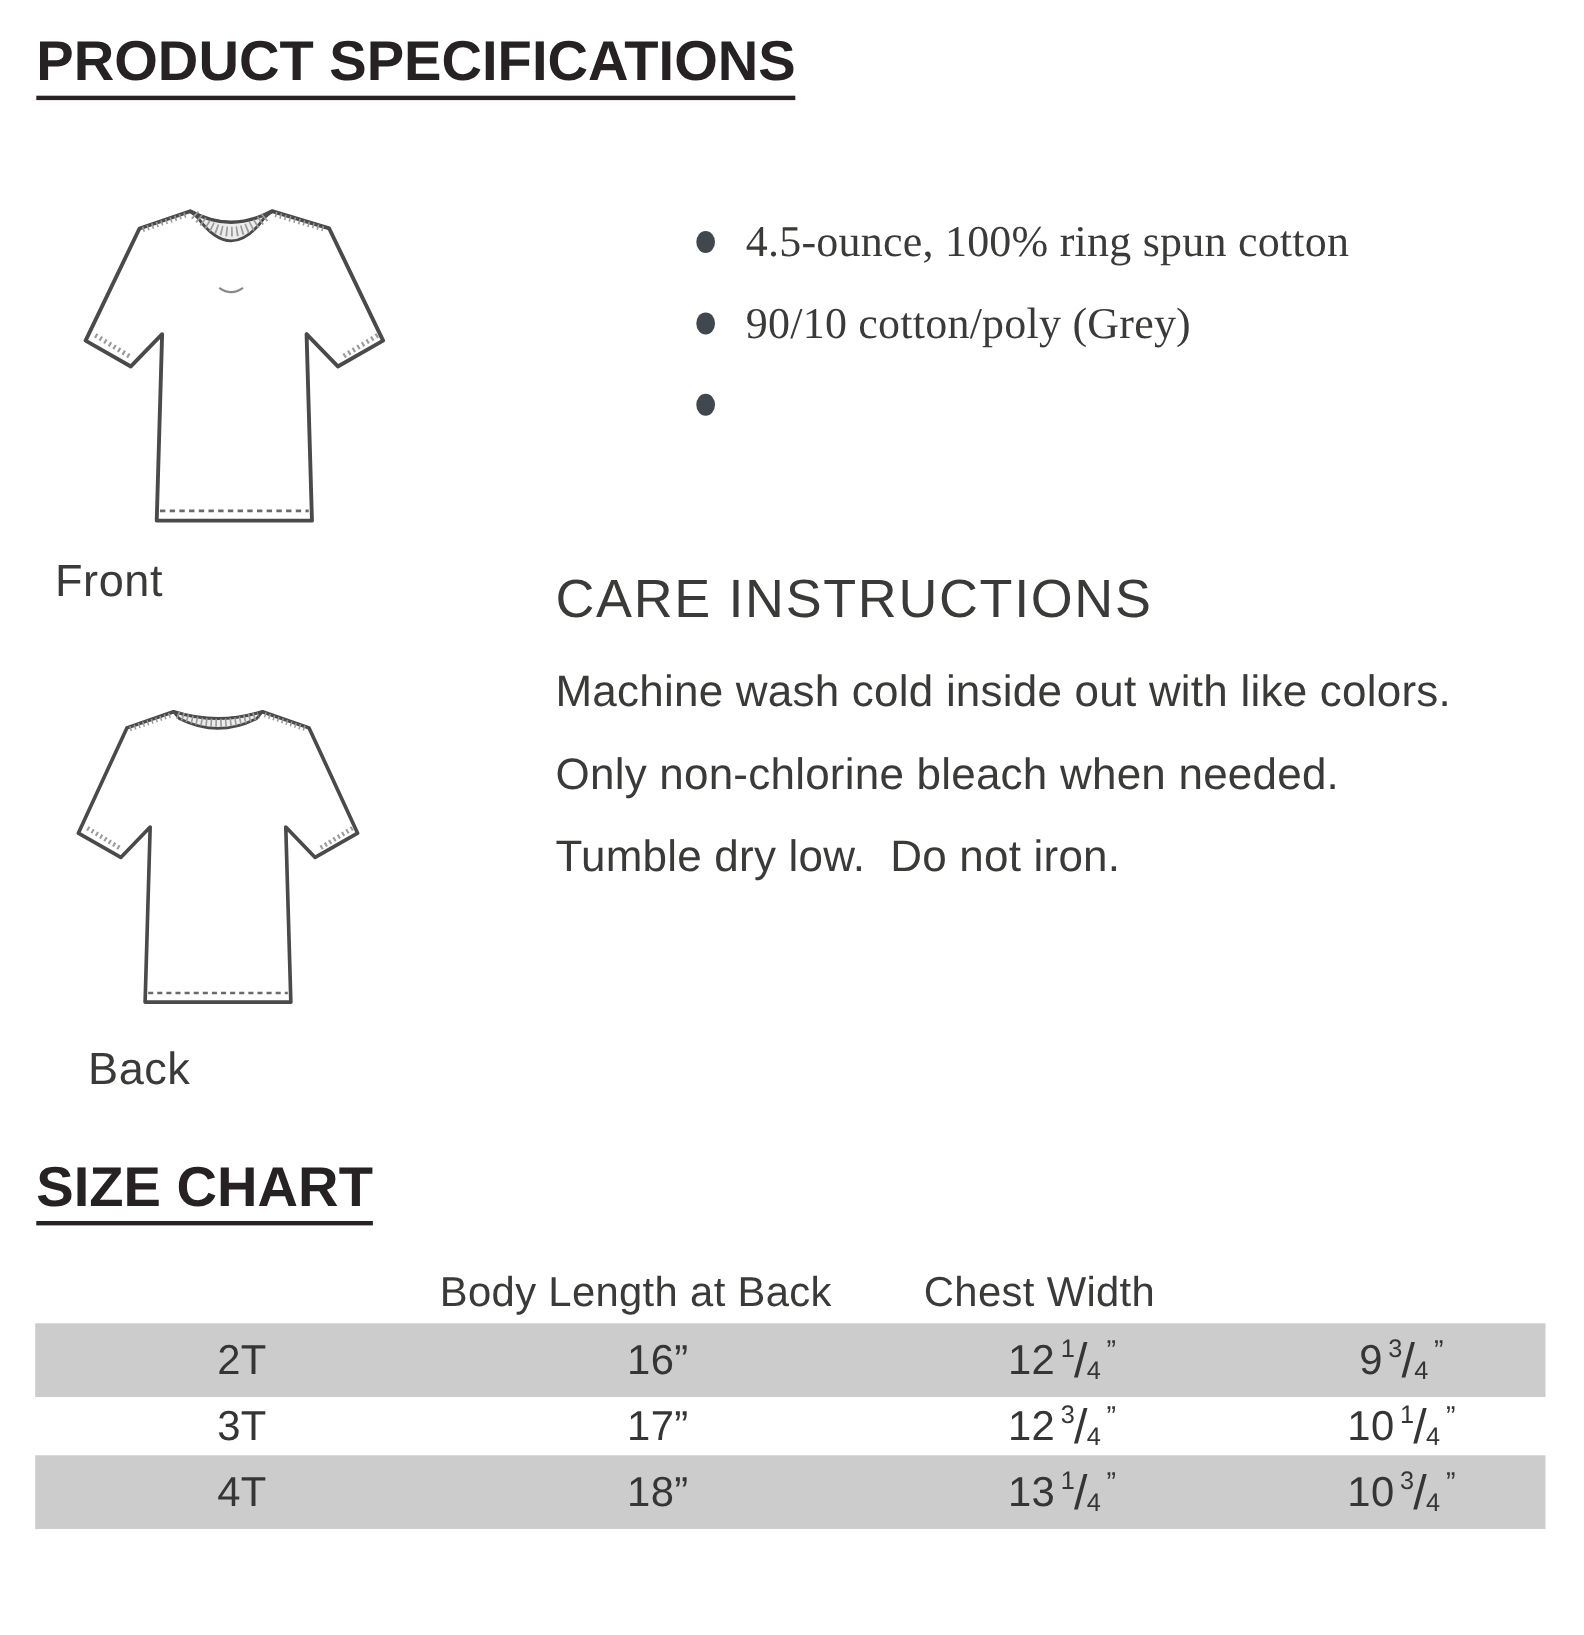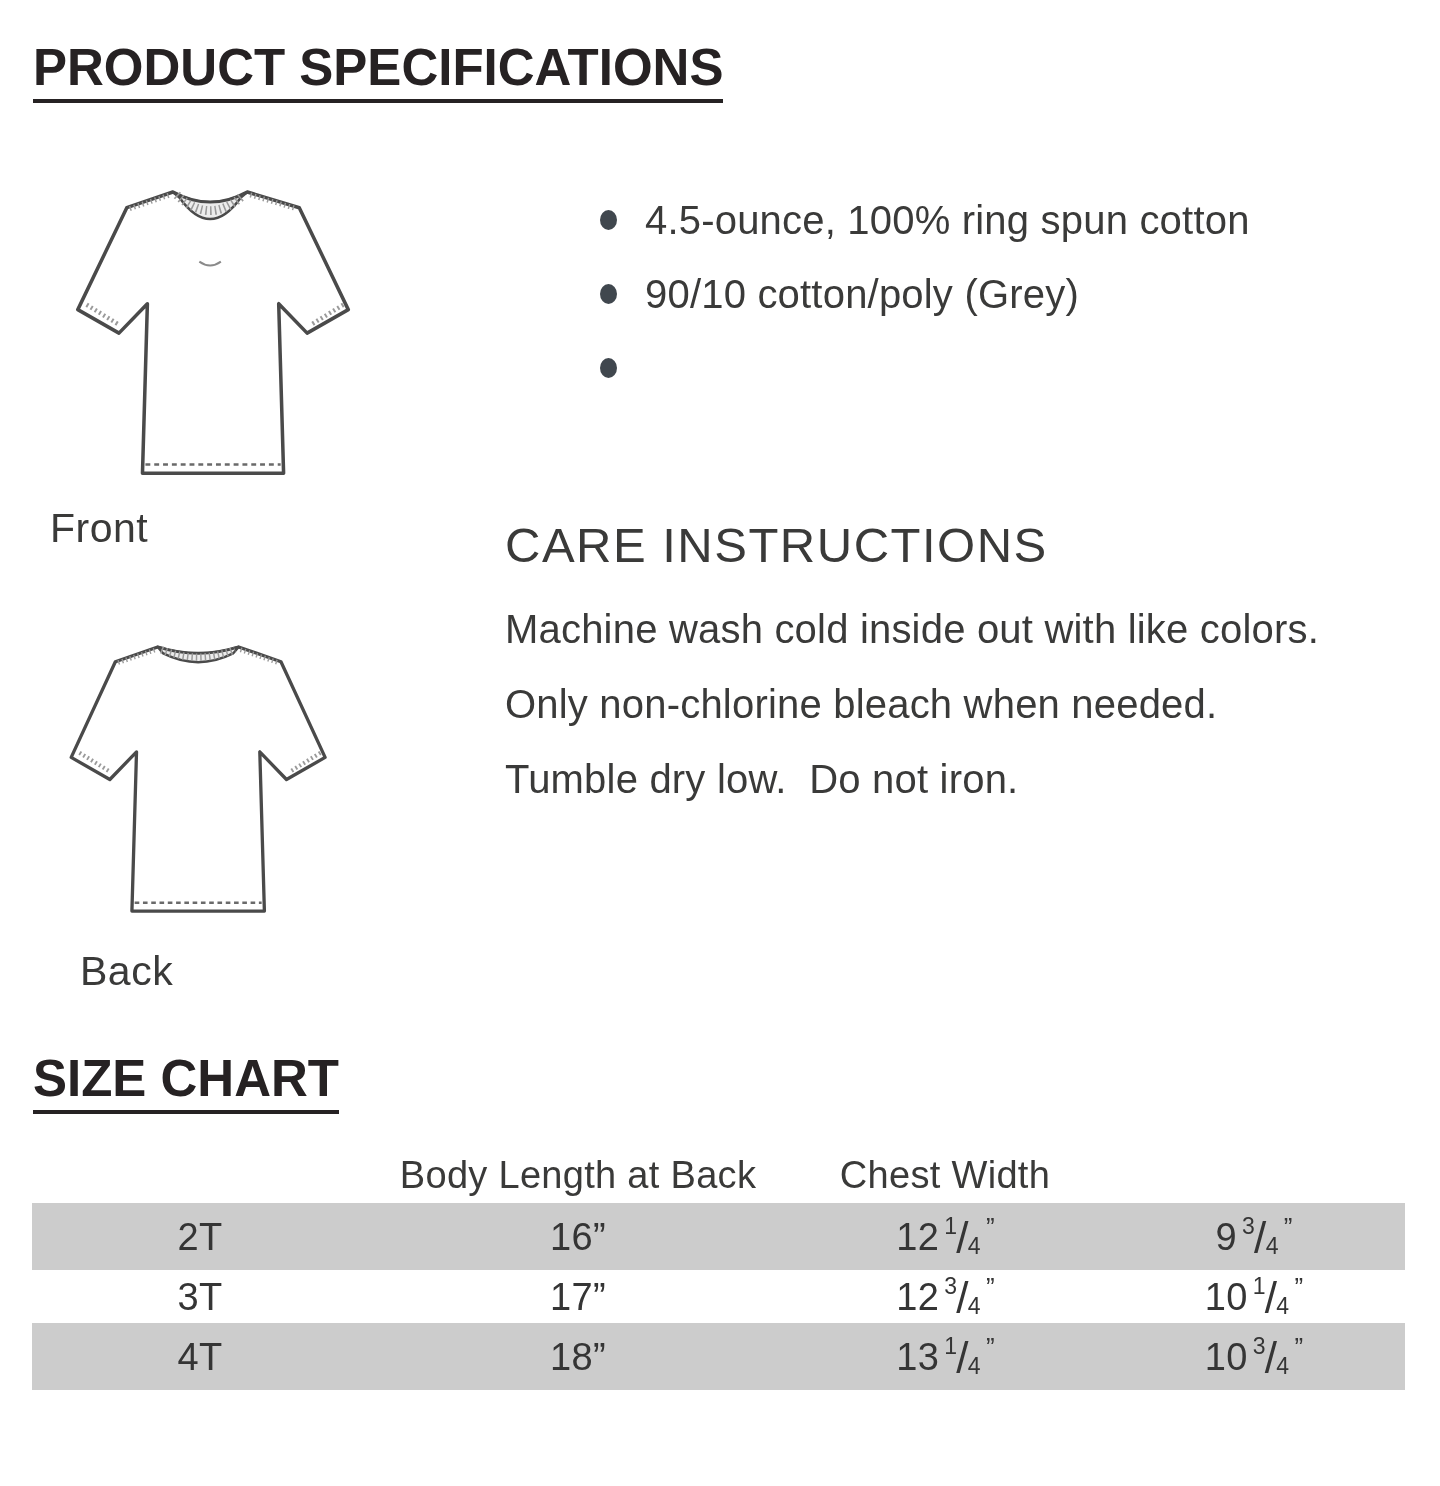--- a/index.html
+++ b/index.html
@@ -17,41 +17,42 @@
     position: absolute;
     display: inline-block;
     font-size: 51px;
     font-weight: 800;
     line-height: 0.92;
     letter-spacing: 0px;
     color: #262223;
     border-bottom: 4px solid #262223;
     padding-bottom: 7px;
   }
-  #heading-product { left: 33px; top: 45px; }
+  #heading-product { left: 33px; top: 33px; }
   #heading-sizechart { left: 33px; top: 1056px; text-align: center; }
 
   .illustration { position: absolute; }
   #front-illustration { left: 68px; top: 183px; width: 294px; height: 314px; }
   #back-illustration  { left: 62px; top: 632px; width: 276px; height: 306px; }
 
   .shirt-label {
     position: absolute;
     font-size: 41px;
     color: #3a3a39;
     letter-spacing: 0.5px;
   }
   #front-label { left: 50px; top: 505px; }
   #back-label  { left: 50px; top: 948px; margin-left: 30px; }
 
   .features {
     position: absolute;
-    left: 600px;
+    left: 633px;
     top: 196px;
     list-style: none;
+    font-family: Liberation Serif, serif;
   }
   .feature-item {
     display: flex;
     align-items: flex-start;
     margin-bottom: 26px;
     line-height: 48px;
     font-size: 40px;
     letter-spacing: 0.2px;
     color: #3a3a39;
   }
@@ -88,21 +89,21 @@
     left: 32px;
     top: 1146px;
     width: 1373px;
   }
   .t-row {
     display: grid;
     grid-template-columns: 336px 420px 314px 303px;
     align-items: center;
   }
   .t-header { height: 57px; }
-  .t-data { height: 67px; }
+  .t-data { height: 67px; padding-left: 20px; }
   .t-data.mid { height: 53px; }
   .t-row.stripe { background: #cccccc; }
   .t-cell {
     display: flex;
     justify-content: center;
     align-items: center;
     font-size: 38px;
     color: #353535;
     letter-spacing: 0.3px;
     line-height: 1;

